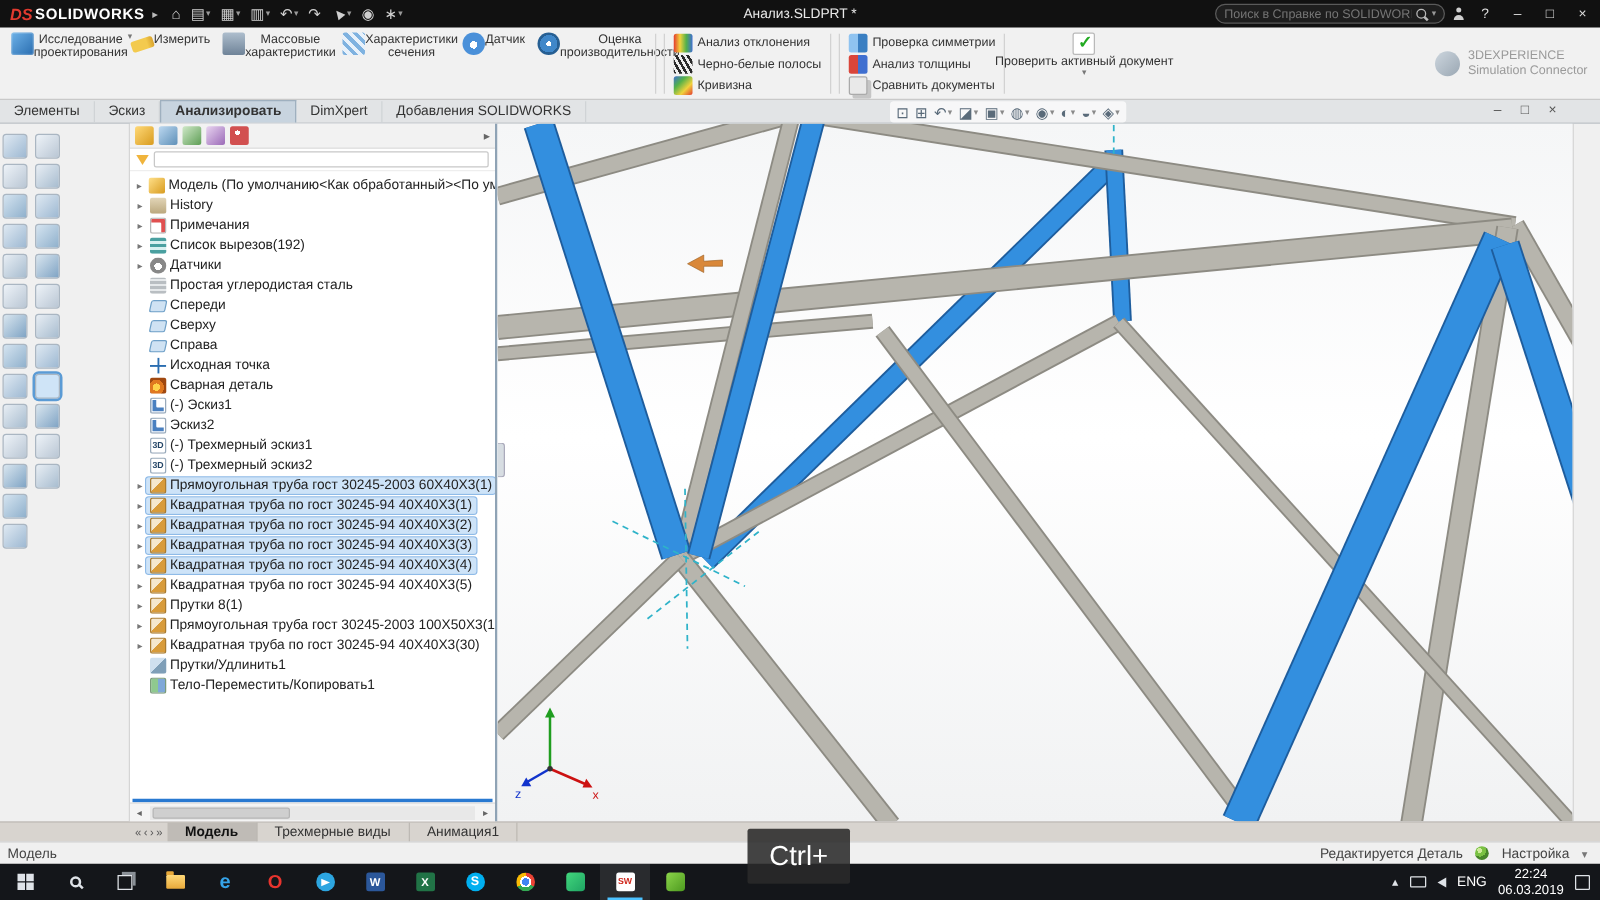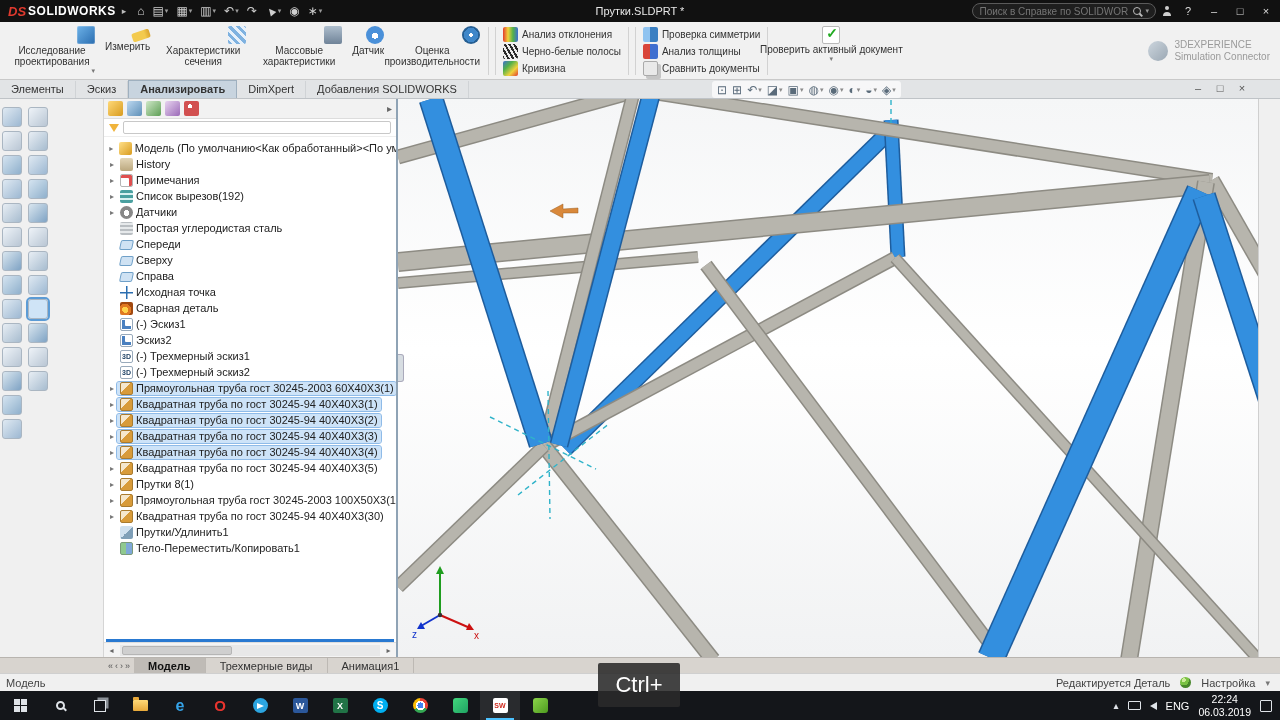--- a/index.html
+++ b/index.html
@@ -25,21 +25,21 @@
   .mag::after{content:"";position:absolute;width:4px;height:1.5px;background:#bbb;transform:rotate(45deg);right:-3px;bottom:-1px}
   .sdd{font-size:7px;color:#999}
   .person{width:10px;height:10px;position:relative}
   .person::before{content:"";position:absolute;top:0;left:3px;width:4px;height:4px;border-radius:50%;background:#cfcfcf}
   .person::after{content:"";position:absolute;bottom:0;left:1px;width:8px;height:4px;border-radius:4px 4px 0 0;background:#cfcfcf}
   .winbtn{color:#ddd;font-size:11px;width:20px;text-align:center;cursor:default}
 
   
   .ribbon{height:58px;background:#f1f1f1;border-bottom:1px solid #c9c9c9;display:flex;align-items:stretch;padding:2px 2px 1px 4px;overflow:hidden;white-space:nowrap}
   .sep{width:1px;background:#d2d2d2;margin:3px 3px}
-  .rlg{display:flex;flex-direction:column;align-items:flex-end;justify-content:flex-start;padding:2px 5px;font-size:10px;color:#333;text-align:center;line-height:1.1;max-width:96px;cursor:default}
+  .rlg{display:flex;flex-direction:row;align-items:flex-start;justify-content:flex-start;padding:2px 5px;font-size:10px;color:#333;text-align:center;line-height:1.1;max-width:96px;cursor:default}
   .rlg .lab{white-space:normal}
   .rlg .dd{font-size:7px;color:#777;display:none}
   .rlg.has-dd .dd{display:block}
   .rsmcol{display:flex;flex-direction:column;justify-content:center;gap:1px;padding:0 4px}
   .rsm{display:flex;align-items:center;gap:4px;font-size:10px;color:#333;height:16px;cursor:default}
   .rsm.dis{color:#a0a0a0}
   .rsm.dis .ric{opacity:.4;filter:grayscale(1)}
   .ric{display:inline-block;width:15px;height:15px;border-radius:2px;flex:0 0 auto;position:relative}
   .rlg .ric{width:18px;height:18px;margin-bottom:1px}
   .ric-design-study-icon{background:linear-gradient(135deg,#6db2e8,#2a6db0);box-shadow:inset 0 0 0 1px #fff3}
@@ -235,21 +235,21 @@
 
         <span class="qbtn">
           <span class="g">◉</span>
         </span>
 
         <span class="qbtn has-dd">
           <span class="g">∗</span>
           <span class="dd">▾</span>
         </span>
       </div>
-    <div class="tb-title">Прутки.SLDPRT *</div>
+    <div class="tb-title">Анализ.SLDPRT *</div>
     <div class="tb-right">
       <div class="searchbox">
         <input placeholder="Поиск в Справке по SOLIDWORKS" style="">
         <span class="mag"></span>
         <span class="sdd">▾</span>
       </div>
       <span class="person"></span>
       <span class="winbtn">?</span>
       <span class="winbtn">–</span>
       <span class="winbtn">□</span>
@@ -266,28 +266,28 @@
           <span class="dd">▾</span>
         </div>
 
         <div class="rlg">
           <span class="ric ric-measure-icon"></span>
           <span class="lab">Измерить</span>
 
         </div>
 
         <div class="rlg">
+          <span class="ric ric-mass-properties-icon"></span>
+          <span class="lab">Массовые характеристики</span>
+
+        </div>
+
+        <div class="rlg">
           <span class="ric ric-section-properties-icon"></span>
           <span class="lab">Характеристики сечения</span>
-
-        </div>
-
-        <div class="rlg">
-          <span class="ric ric-mass-properties-icon"></span>
-          <span class="lab">Массовые характеристики</span>
 
         </div>
 
         <div class="rlg">
           <span class="ric ric-sensor-icon"></span>
           <span class="lab">Датчик</span>
 
         </div>
 
         <div class="rlg">

